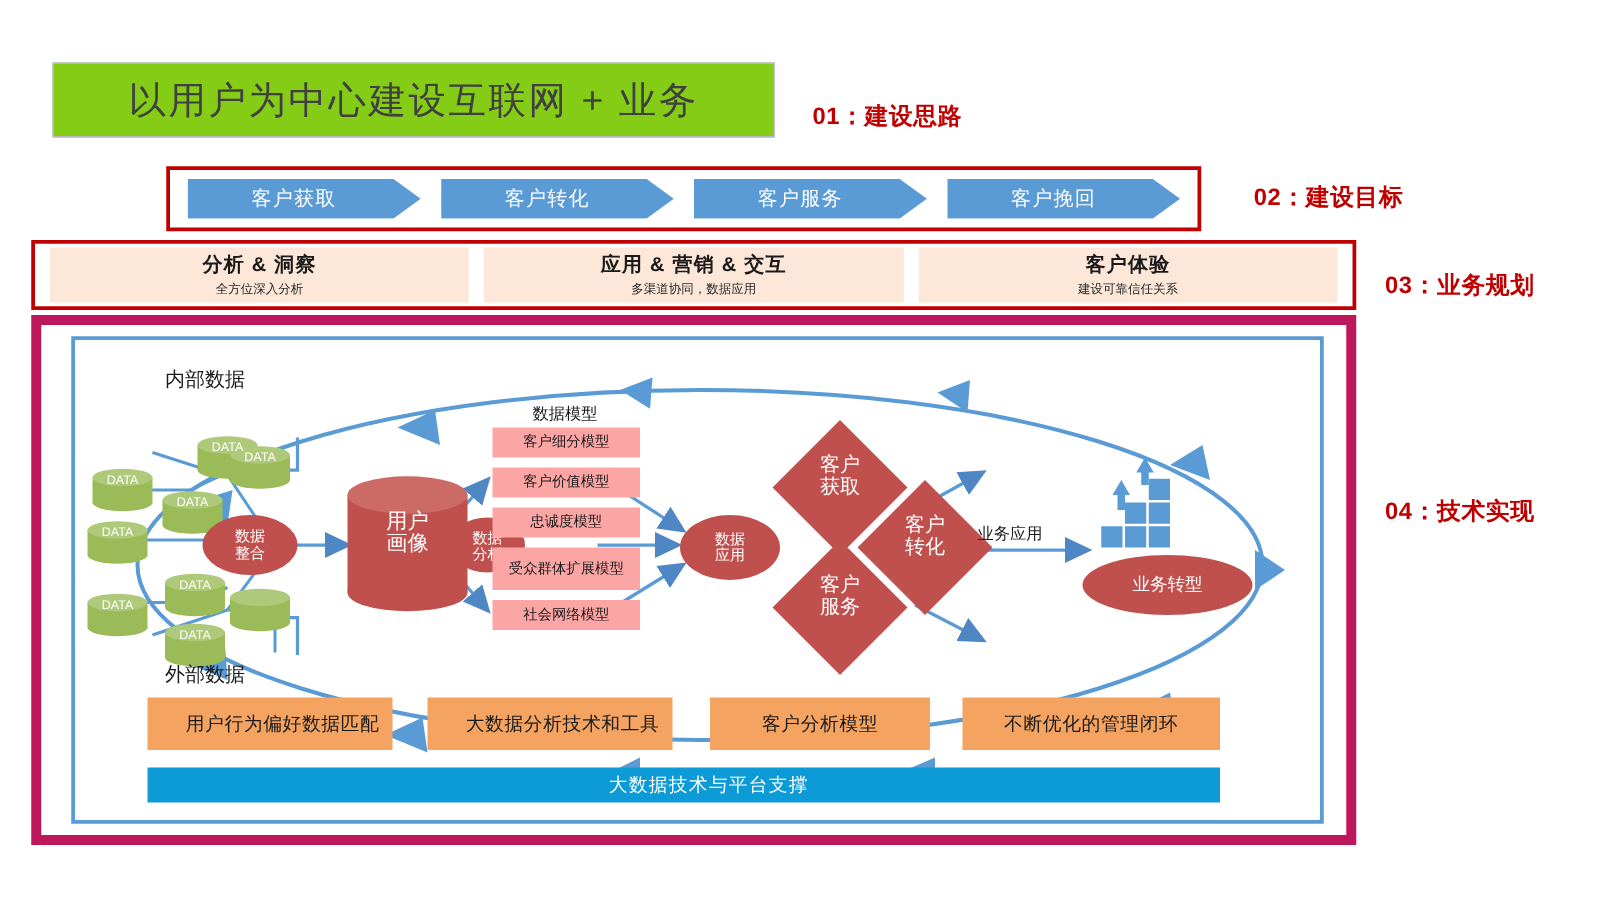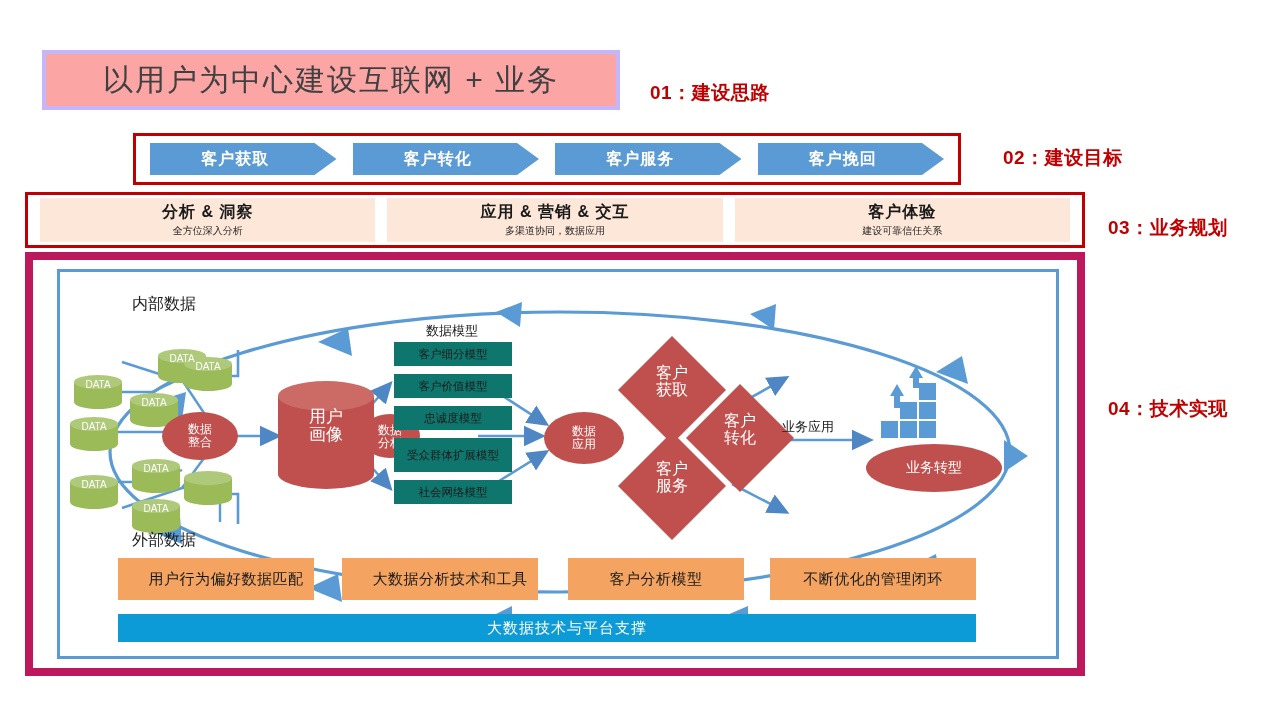--- a/index.html
+++ b/index.html
@@ -13,29 +13,29 @@
 
   
   .section-label {
     position:absolute; color:#C00000; font-weight:bold;
     font-size:19px; letter-spacing:.5px; white-space:nowrap;
   }
 
   
   #row1-box {
     position:absolute; left:42px; top:50px; width:578px; height:60px;
-    border:4px solid #c4b5fd; background:#fca5a5;
+    border:1px solid #c4b5fd; background:#84cc16;
     display:flex; align-items:center; justify-content:center;
   }
   #row1-title { font-size:30px; color:#404040; letter-spacing:2px; }
 
   
   #row2-box {
     position:absolute; left:133px; top:133px; width:828px; height:52px;
-    border:3px solid #C00000; background:#fff;font-weight:bold;
+    border:3px solid #C00000; background:#fff;
   }
   #row2-inner { position:absolute; left:0; top:0; right:0; bottom:0;
     display:flex; align-items:center; padding:0 14px; gap:16px; }
   .chevron {
     position:relative; height:32px; flex:1;
     display:flex; align-items:center; justify-content:center;
     color:#fff; font-size:16px; letter-spacing:1px;
   }
   .chevron .chev-shape {
     position:absolute; left:0; top:0; width:100%; height:100%;
@@ -71,21 +71,21 @@
   #diagram-svg { position:absolute; left:0; top:0; width:100%; height:100%; }
 
   
   .node-text {
     position:absolute; color:#fff; text-align:center; line-height:1.08;
     pointer-events:none; white-space:nowrap;
   }
   .dark-text { position:absolute; color:#1a1a1a; white-space:nowrap; }
 
   .model-box {
-    position:absolute; background:#0f766e; color:#1a1a1a;
+    position:absolute; background:#fca5a5; color:#1a1a1a;
     font-size:11.5px; display:flex; align-items:center; justify-content:center;
     text-align:center; line-height:1.1;
   }
   .ob {
     position:absolute; background:#F4A460; display:flex;
     align-items:center; justify-content:center;
     color:#1a1a1a; font-size:15px; letter-spacing:.5px;
   }
   #blue-bar {
     position:absolute; background:#0C9BD7; display:flex;

